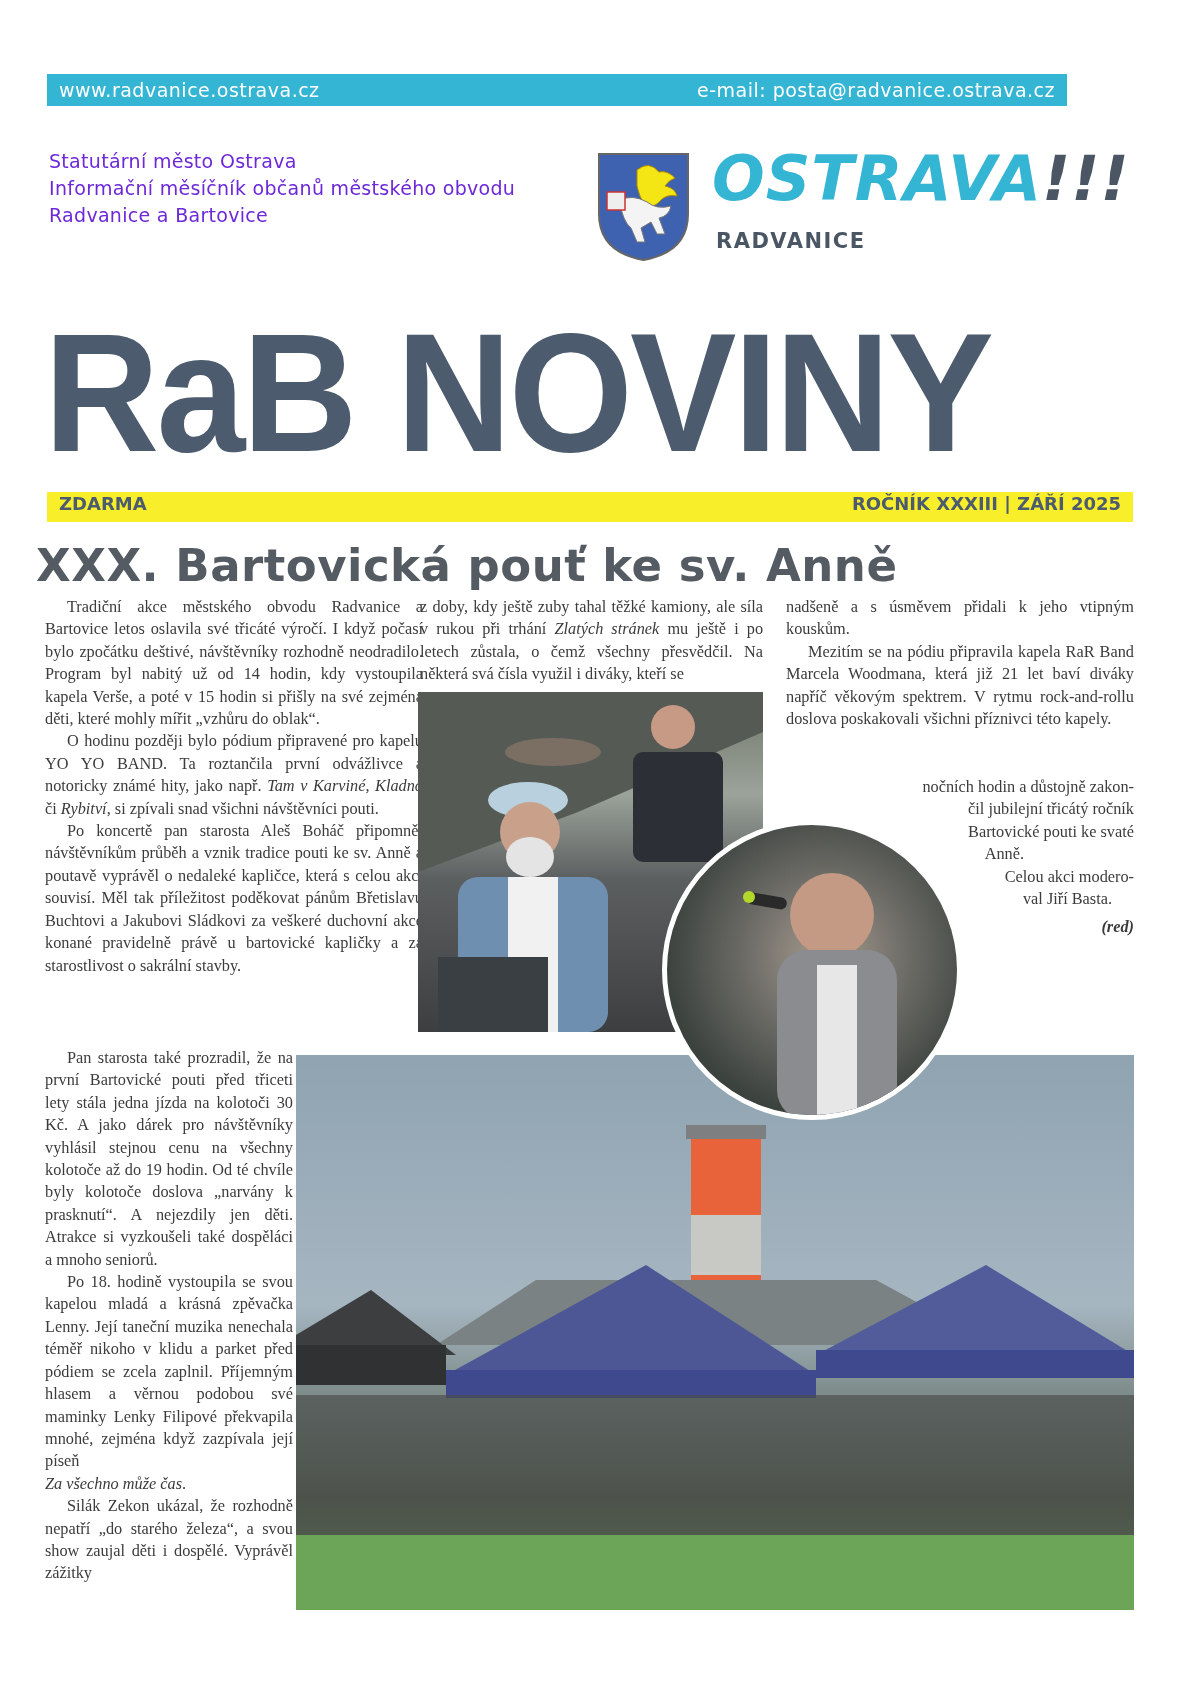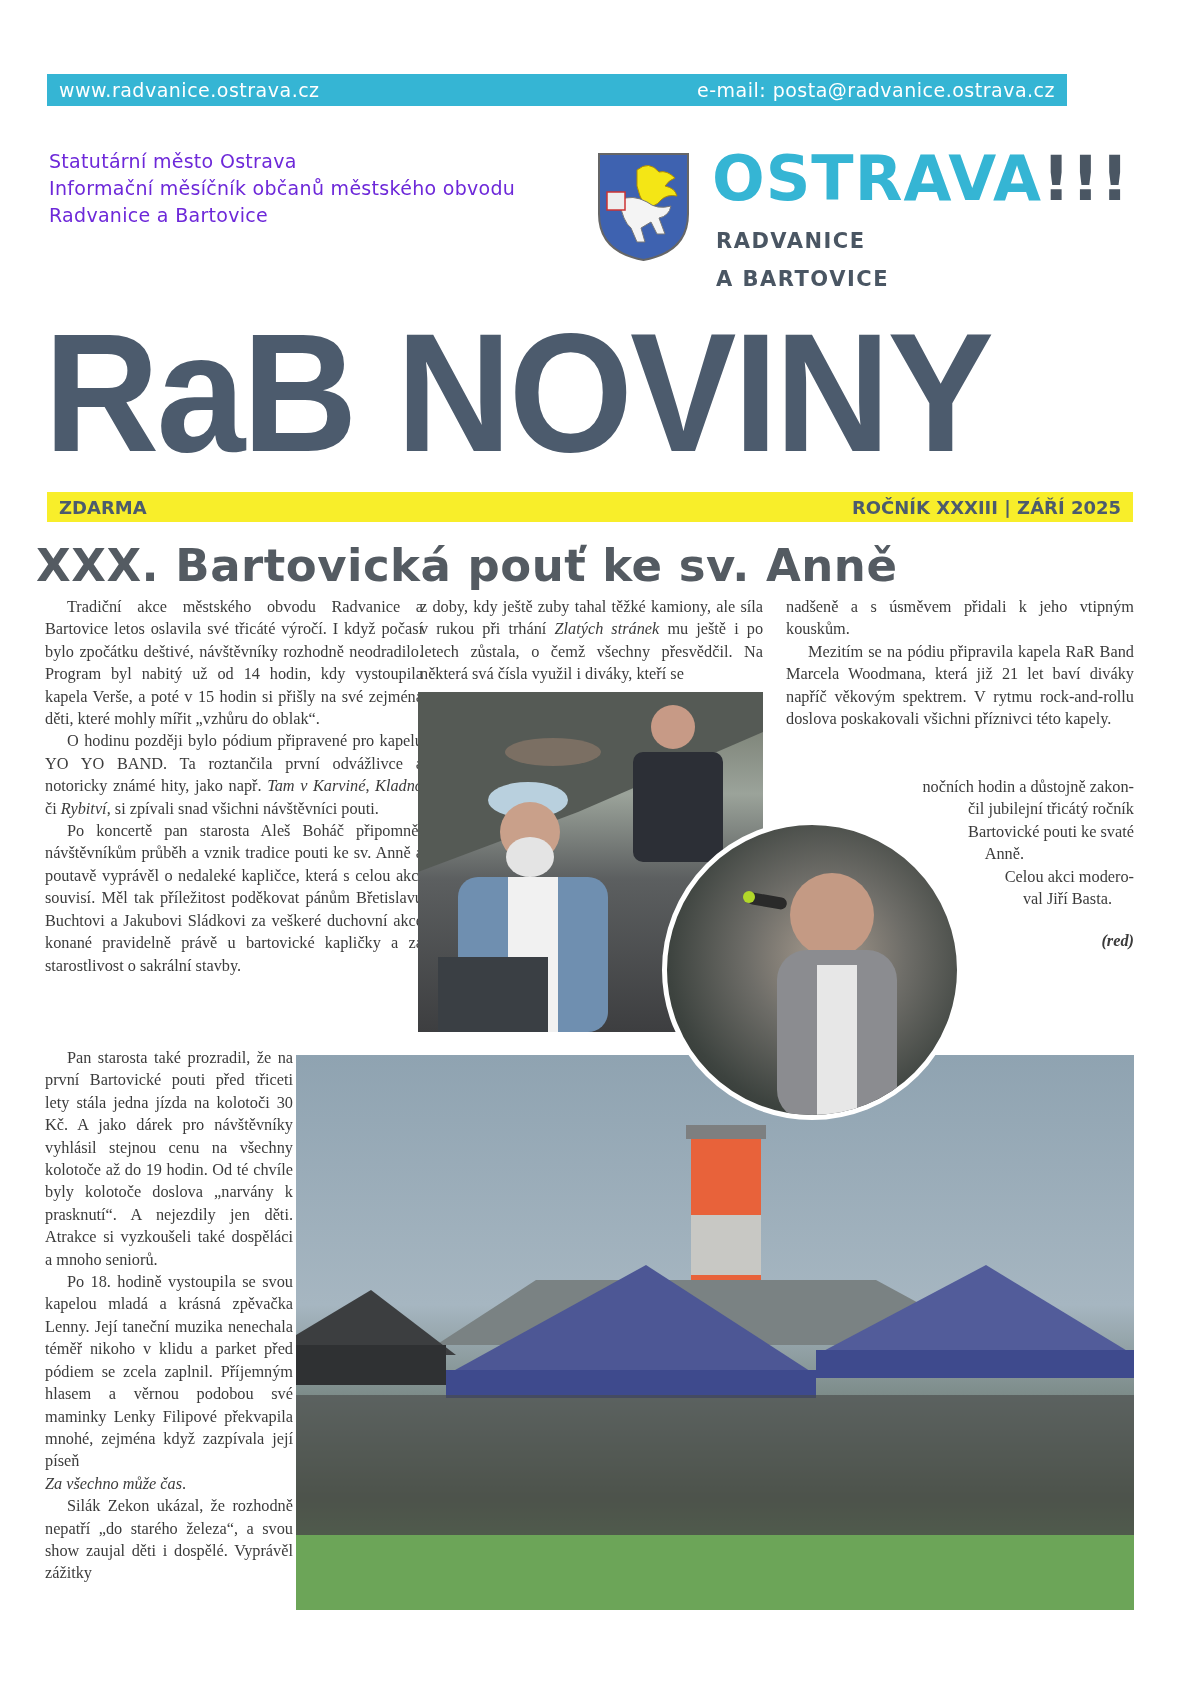--- a/index.html
+++ b/index.html
@@ -14,39 +14,39 @@
 
   .publisher {
     position: absolute; left: 49px; top: 148px; font-size: 19px; line-height: 27px; color: #6d28d9;
     letter-spacing: 0.3px;
   }
 
   .crest { position: absolute; left: 597px; top: 152px; width: 93px; height: 110px; }
 
   .brand-ostrava {
     position: absolute; left: 712px; top: 144px; font-family: "DejaVu Sans", sans-serif;
-    font-weight: bold; font-size: 62px; line-height: 70px; color: #35b5d4; letter-spacing: 1px;
+    font-weight: bold; font-size: 62px; line-height: 70px; color: #35b5d4; letter-spacing: 1px; font-style: italic;
   }
   .brand-ostrava .bang { color: #4a5663; }
   .brand-sub {
     position: absolute; left: 716px; top: 222px; font-weight: bold; font-size: 21px;
     line-height: 38px; color: #4a5663; letter-spacing: 1.5px;
   }
 
   .masthead {
     position: absolute; left: 44px; top: 318px; width: 1095px; height: 150px;
     font-family: "Liberation Sans", sans-serif; font-weight: bold; color: #4c5b6d;
     font-size: 168px; line-height: 150px; letter-spacing: -3px; white-space: nowrap;
     transform: scaleX(0.95); transform-origin: left top;
   }
 
   .yellowbar {
     position: absolute; left: 47px; top: 492px; width: 1086px; height: 30px;
-    background: #f8ee2a; display: flex; justify-content: space-between; align-items: center;
-    padding: 15px 12px; font-weight: bold; font-size: 18px; color: #4c5b6d;
+    background: #f8ee2a; display: flex; justify-content: space-between; align-items: flex-end;
+    padding: 8px 12px; font-weight: bold; font-size: 18px; color: #4c5b6d;
   }
 
   .headline {
     position: absolute; left: 36px; top: 540px; font-weight: bold; font-size: 45px;
     line-height: 52px; color: #545b62; letter-spacing: 0.5px; white-space: nowrap;
   }
 
   .col {
     position: absolute; font-family: "Liberation Serif", serif; font-size: 16.3px;
     line-height: 22.4px; color: #3b3b3b; text-align: justify; hyphens: manual;
@@ -90,21 +90,20 @@
   <path d="M40 18 q12 -10 22 2 q8 -2 16 6 q-6 2 -10 8 q10 2 12 10 q-10 -2 -16 4 q-6 8 -16 6 q-6 -10 -8 -20 z" fill="#f4e615" stroke="#b08b00" stroke-width="1"></path>
   <path d="M22 48 q14 -6 28 2 q10 8 24 4 q-2 10 -12 12 l6 16 h-8 l-6 -12 l-10 6 l4 14 h-8 l-6 -14 q-8 -6 -12 -28 z" fill="#f4f4f4" stroke="#777" stroke-width="1"></path>
   <rect x="10" y="40" width="18" height="18" fill="#eee" stroke="#c33" stroke-width="1.5"></rect>
 </svg>
 
 <div class="brand-ostrava">
   <span>OSTRAVA</span><span class="bang">!!!</span>
 </div>
 <div class="brand-sub">
   <div>RADVANICE</div>
-  <div>A BARTOVICE</div>
 </div>
 
 <div class="masthead">RaB NOVINY</div>
 
 <div class="yellowbar">
   <span>ZDARMA</span>
   <span>ROČNÍK XXXIII | ZÁŘÍ 2025</span>
 </div>
 
 <h1 class="headline">XXX. Bartovická pouť ke sv. Anně</h1>
@@ -131,21 +130,21 @@
   <p>Mezitím se na pódiu připravila kapela RaR Band Marcela Woodmana, která již 21 let baví diváky napříč věkovým spektrem. V rytmu rock-and-rollu doslova poskakovali všichni příznivci této kapely.</p>
 </div>
 
 <div class="col3-right" style="left:786px; top:776px; width:348px;">
   <div>nočních hodin a důstojně zakon-</div>
   <div>čil jubilejní třicátý ročník</div>
   <div>Bartovické pouti ke svaté</div>
   <div style="padding-right:110px;">Anně.</div>
   <div>Celou akci modero-</div>
   <div style="padding-right:22px;">val Jiří Basta.</div>
-  <div style="margin-top:20px; font-style:italic; font-weight:bold;">(red)</div>
+  <div style="margin-top:6px; font-style:italic; font-weight:bold;">(red)</div>
 </div>
 
 <div class="photo photo-crowd">
   <svg width="838" height="555" viewBox="0 0 838 555">
     <rect x="395" y="80" width="70" height="220" fill="#e8623a"></rect>
     <rect x="395" y="160" width="70" height="60" fill="#c8c8c4"></rect>
     <rect x="390" y="70" width="80" height="14" fill="#7d7f80"></rect>
     <polygon points="140,290 240,225 580,225 700,290" fill="#7a8283"></polygon>
     <polygon points="0,280 75,235 160,300 0,300" fill="#3c3e40"></polygon>
     <polygon points="150,320 350,210 520,320" fill="#4d5795"></polygon>

